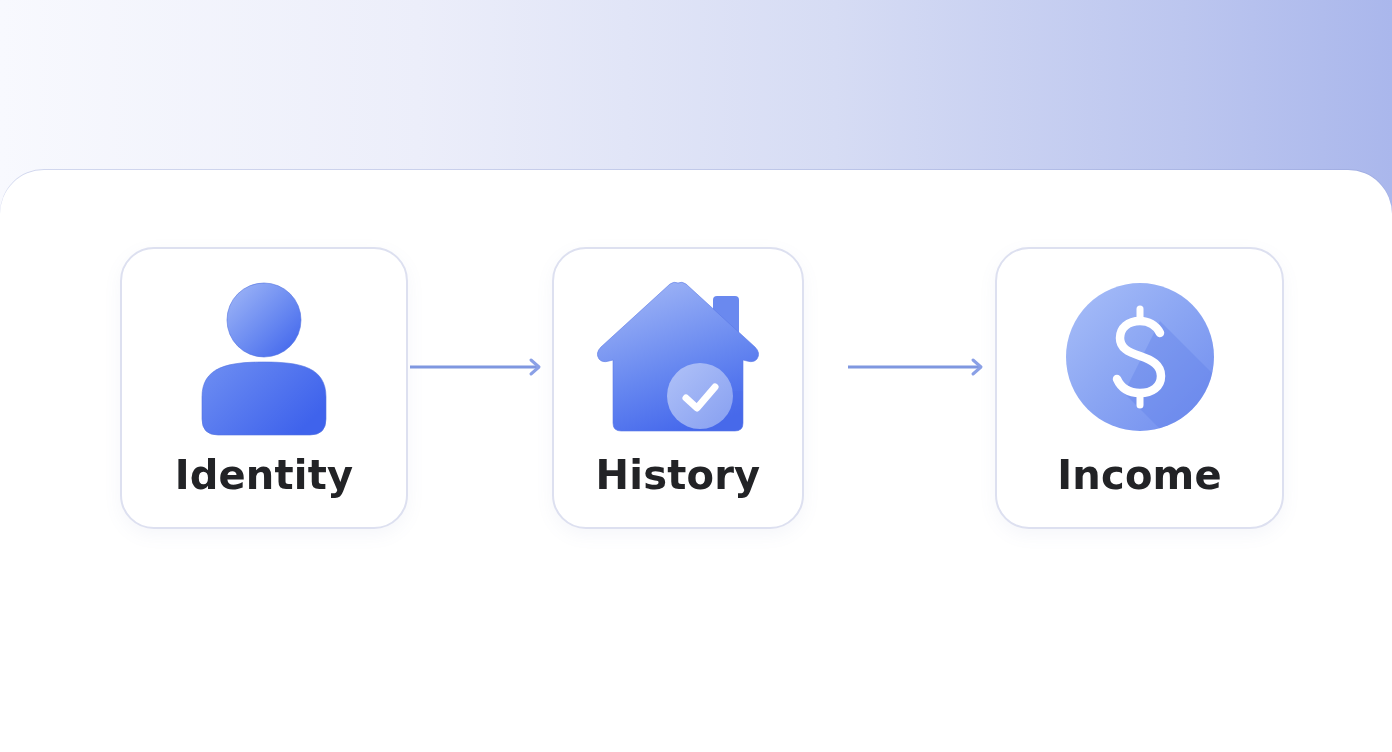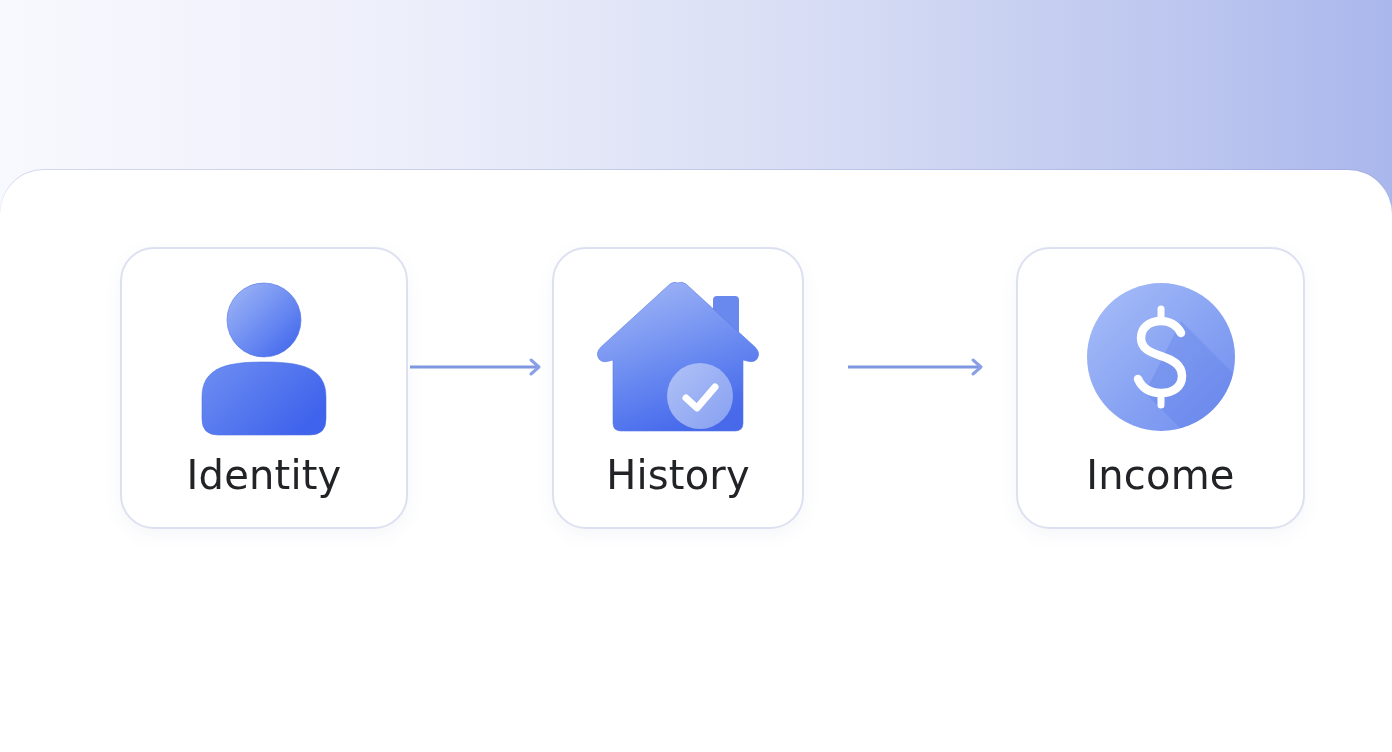--- a/index.html
+++ b/index.html
@@ -27,36 +27,36 @@
       position: absolute;
       top: 247px;
       height: 282px;
       background: #ffffff;
       border: 2.5px solid #dde0f0;
       border-radius: 34px;
       box-shadow: 0 6px 18px rgba(120, 130, 180, 0.07);
     }
     .card-identity { left: 120px; width: 288px; }
     .card-history  { left: 552px; width: 252px; }
-    .card-income   { left: 1016px; width: 289px; }
+    .card-income   { left: 995px; width: 289px; }
 
     .icon-wrap {
       position: absolute;
       left: 50%;
       transform: translateX(-50%);
       top: 30px;
     }
     .step-label {
       position: absolute;
       left: 0;
       right: 0;
       top: 203px;
       text-align: center;
       font-size: 40px;
-      font-weight: 400;
+      font-weight: 700;
       color: #222326;
       letter-spacing: 0.2px;
     }
     .arrow {
       position: absolute;
       top: 357px;
       height: 20px;
     }
     .arrow-1 { left: 410px; width: 134px; }
     .arrow-2 { left: 848px; width: 138px; }

